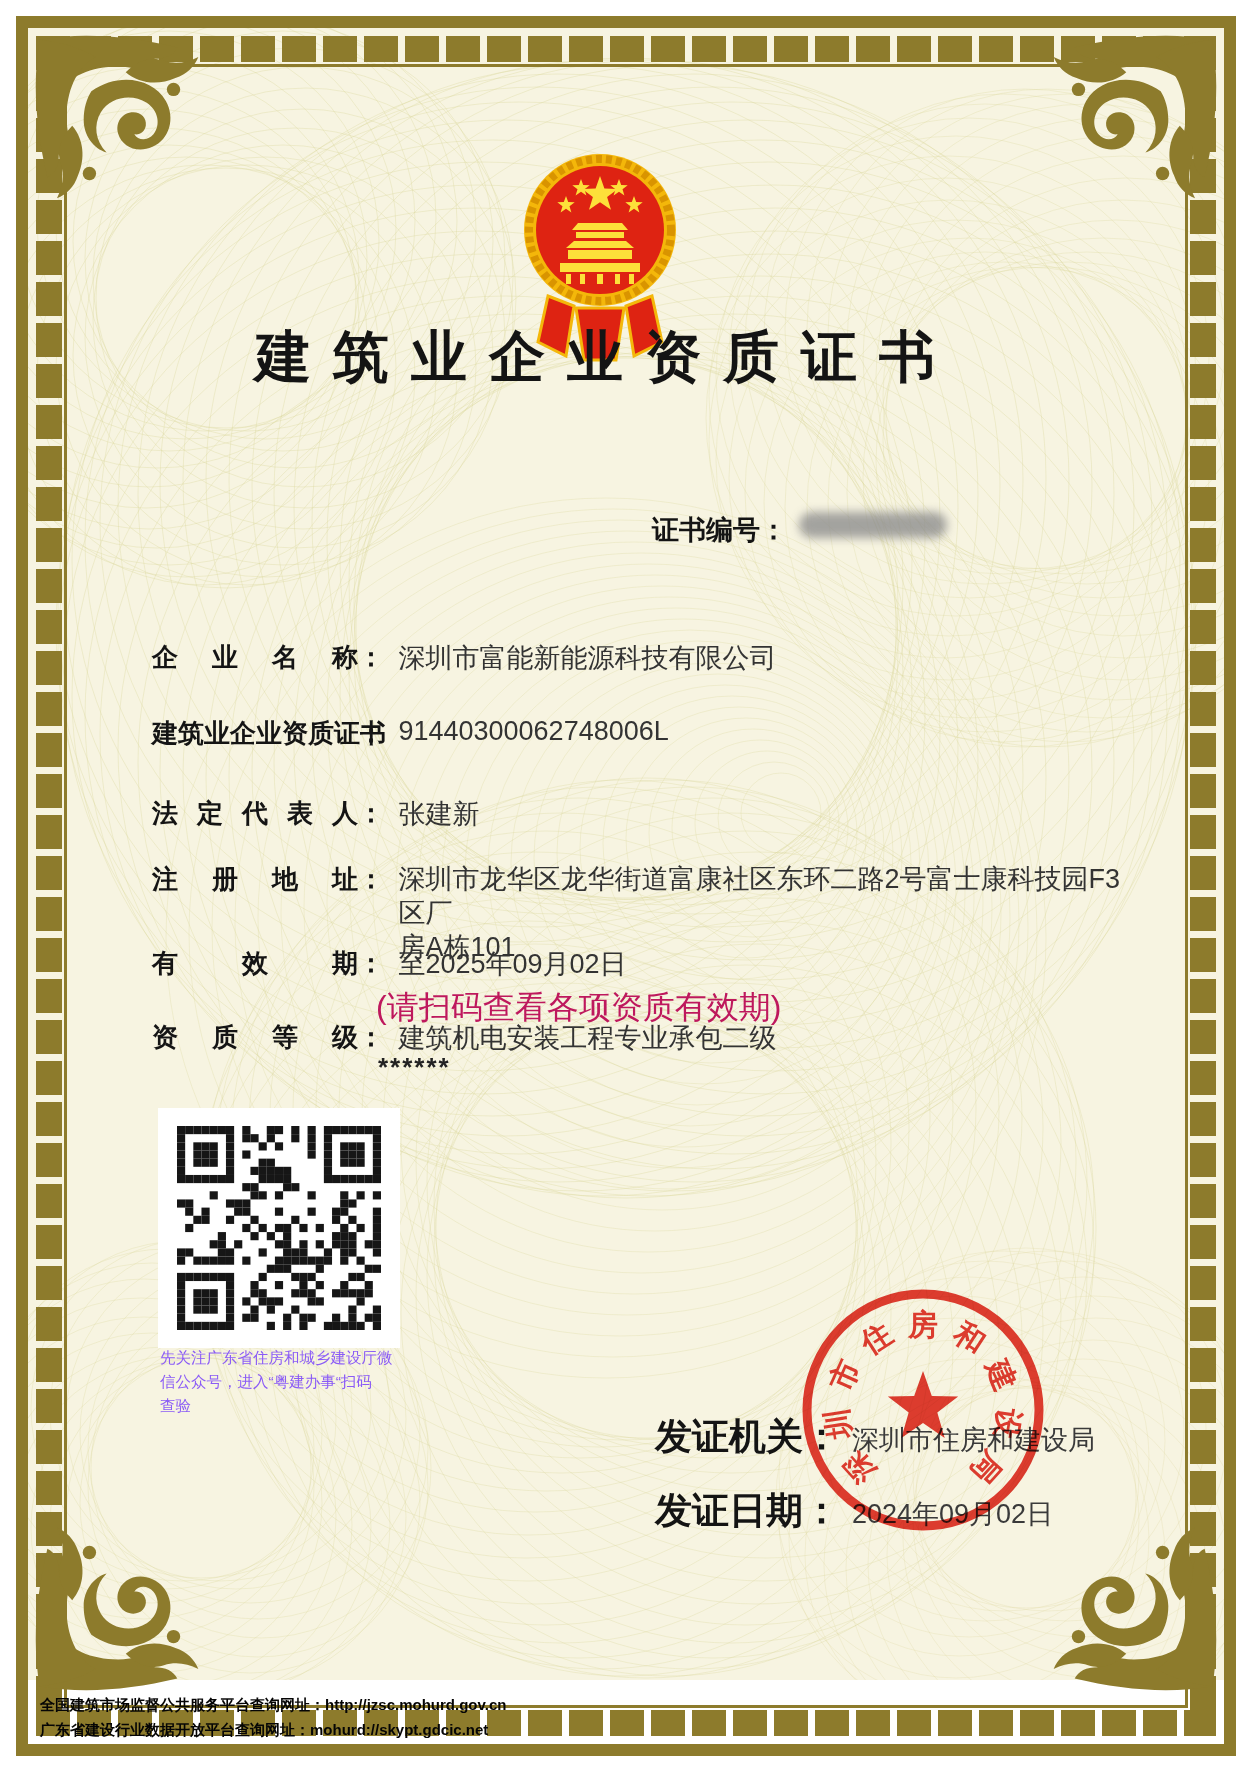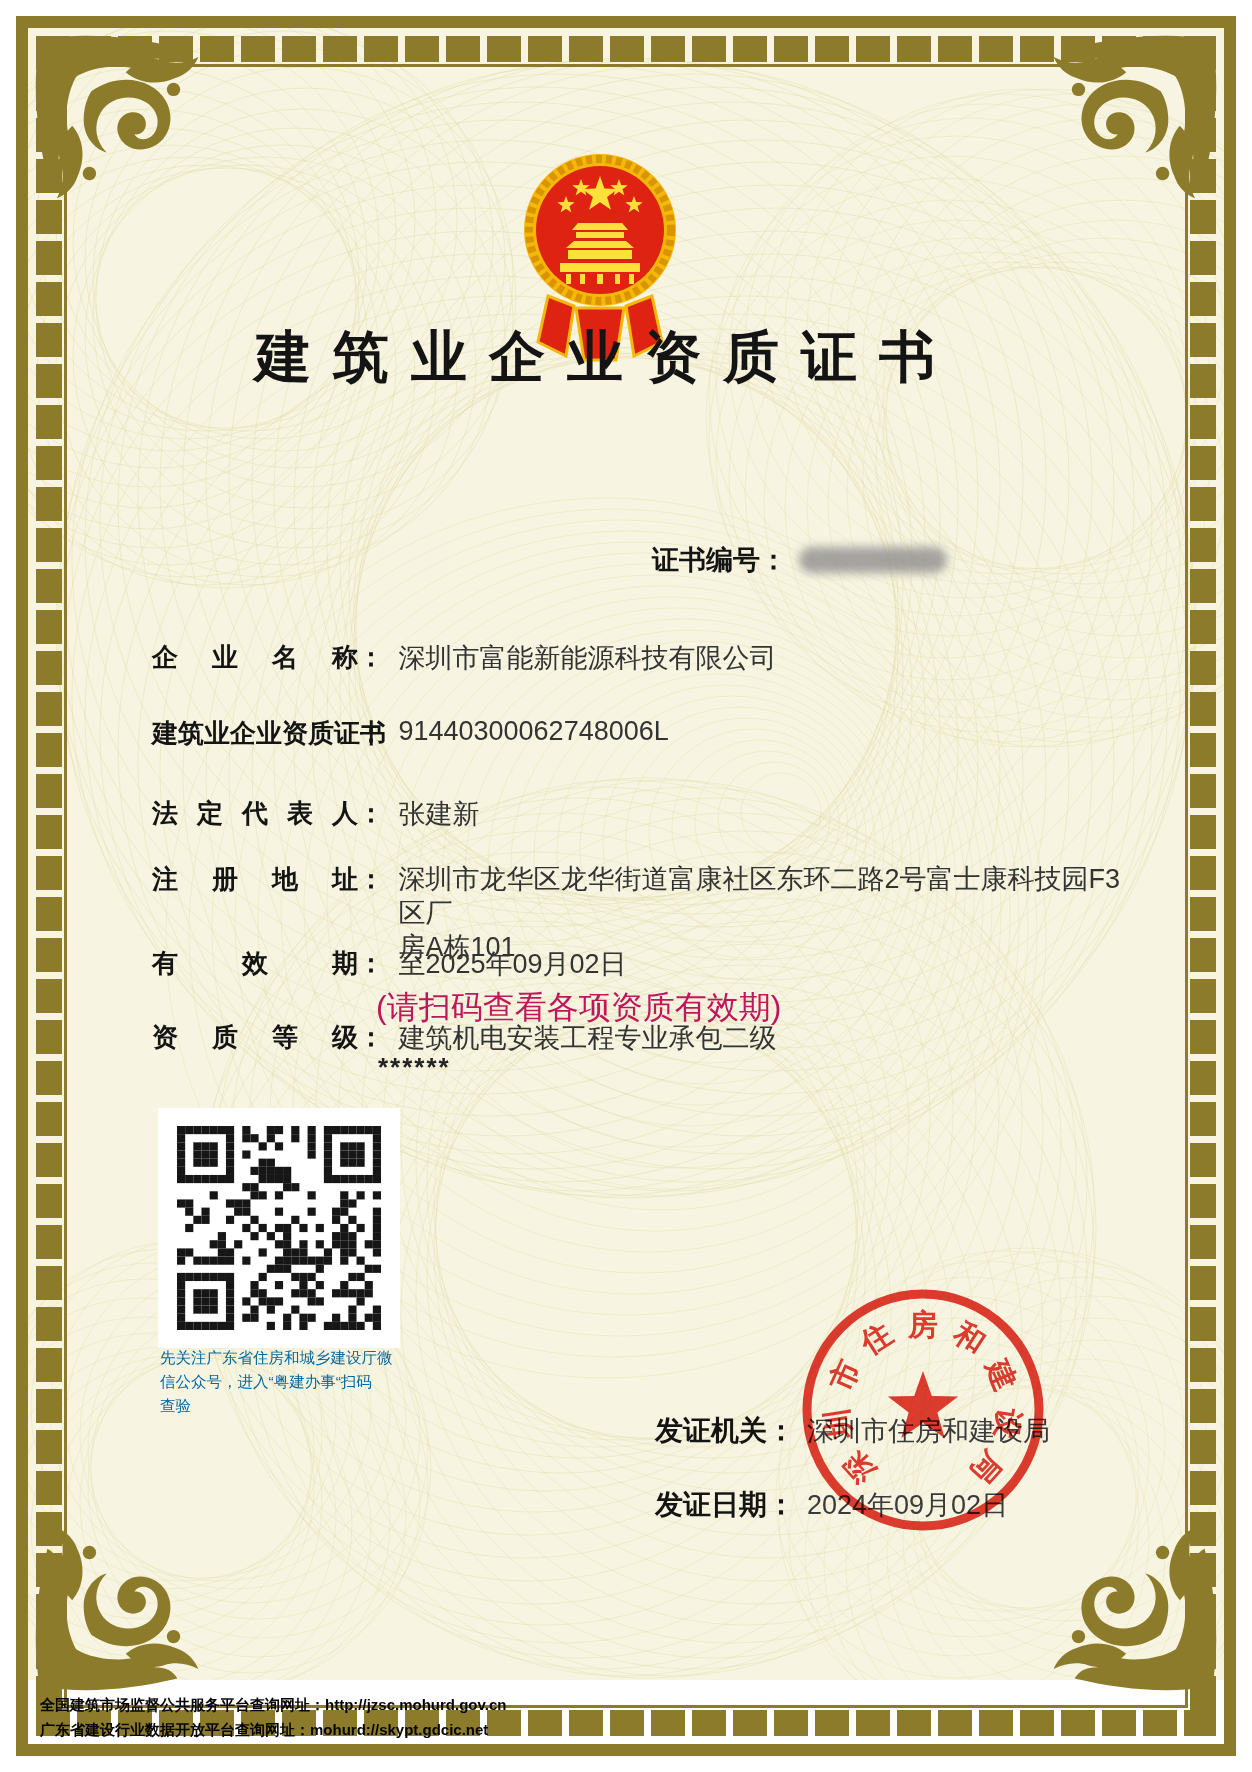--- a/index.html
+++ b/index.html
@@ -28,36 +28,36 @@
   .corner.bl{left:34px;bottom:80px;transform:scaleY(-1);}
   .corner.br{right:34px;bottom:80px;transform:scale(-1,-1);}
   
   .content{position:absolute;inset:0;}
   .emblem{position:absolute;left:480px;top:146px;width:240px;height:218px;}
   .title{
     position:absolute;left:0;top:320px;width:100%;text-align:center;
     font-size:56px;font-weight:900;color:#141414;letter-spacing:22px;
     transform:translateX(-20px);
   }
-  .certno{position:absolute;left:652px;top:512px;display:flex;align-items:center;margin-top:30px;}
+  .certno{position:absolute;left:652px;top:512px;display:flex;}
   .certno .lbl{font-size:27px;font-weight:800;color:#141414;}
   .blurval{width:148px;height:26px;margin-left:12px;border-radius:13px;background:#8f8f8f;filter:blur(5px);opacity:.8;}
   .frow{position:absolute;left:152px;white-space:nowrap;}
   .flabel{display:inline-block;width:206px;text-align:justify;text-align-last:justify;text-justify:inter-character;font-size:26px;font-weight:800;color:#141414;vertical-align:top;}
   .fcolon{font-size:26px;font-weight:800;color:#141414;vertical-align:top;}
   .fvalue{font-size:27px;color:#333333;margin-left:10px;vertical-align:top;}
   .addr{display:inline-block;white-space:normal;width:745px;line-height:34px;}
   .subnote{position:absolute;left:376px;font-size:32px;color:#be185d;}
   .stars{position:absolute;left:378px;font-size:26px;letter-spacing:2px;color:#222;font-weight:bold;}
   .qrpanel{position:absolute;left:158px;top:1108px;width:242px;height:240px;background:#ffffff;}
   .qrpanel svg{position:absolute;left:19px;top:18px;}
-  .qrcaption{position:absolute;left:160px;top:1346px;width:330px;font-size:15.5px;line-height:24px;color:#0369a1;}
+  .qrcaption{position:absolute;left:160px;top:1346px;width:330px;font-size:15.5px;line-height:24px;color:#8b5cf6;}
   .qrcaption span{display:block;}
   .issuerow{position:absolute;left:655px;display:flex;align-items:baseline;white-space:nowrap;}
-  .issuerow .ilbl{font-size:28px;font-weight:800;color:#141414;}
+  .issuerow .ilbl{font-size:37px;font-weight:800;color:#141414;}
   .issuerow .ival{font-size:27px;color:#3a3a3a;margin-left:12px;text-align:center;}
   .seal{position:absolute;left:795px;top:1282px;width:256px;height:256px;opacity:.88;mix-blend-mode:multiply;}
   .footer{position:absolute;left:40px;top:1692px;font-size:15px;font-weight:700;color:#050505;line-height:25px;}
   .footer span{display:block;}
 </style>
 </head>
 <body>
 
 <div class="paper">
   <svg id="guilloche" width="1200" height="1652" viewBox="0 0 1200 1652">

